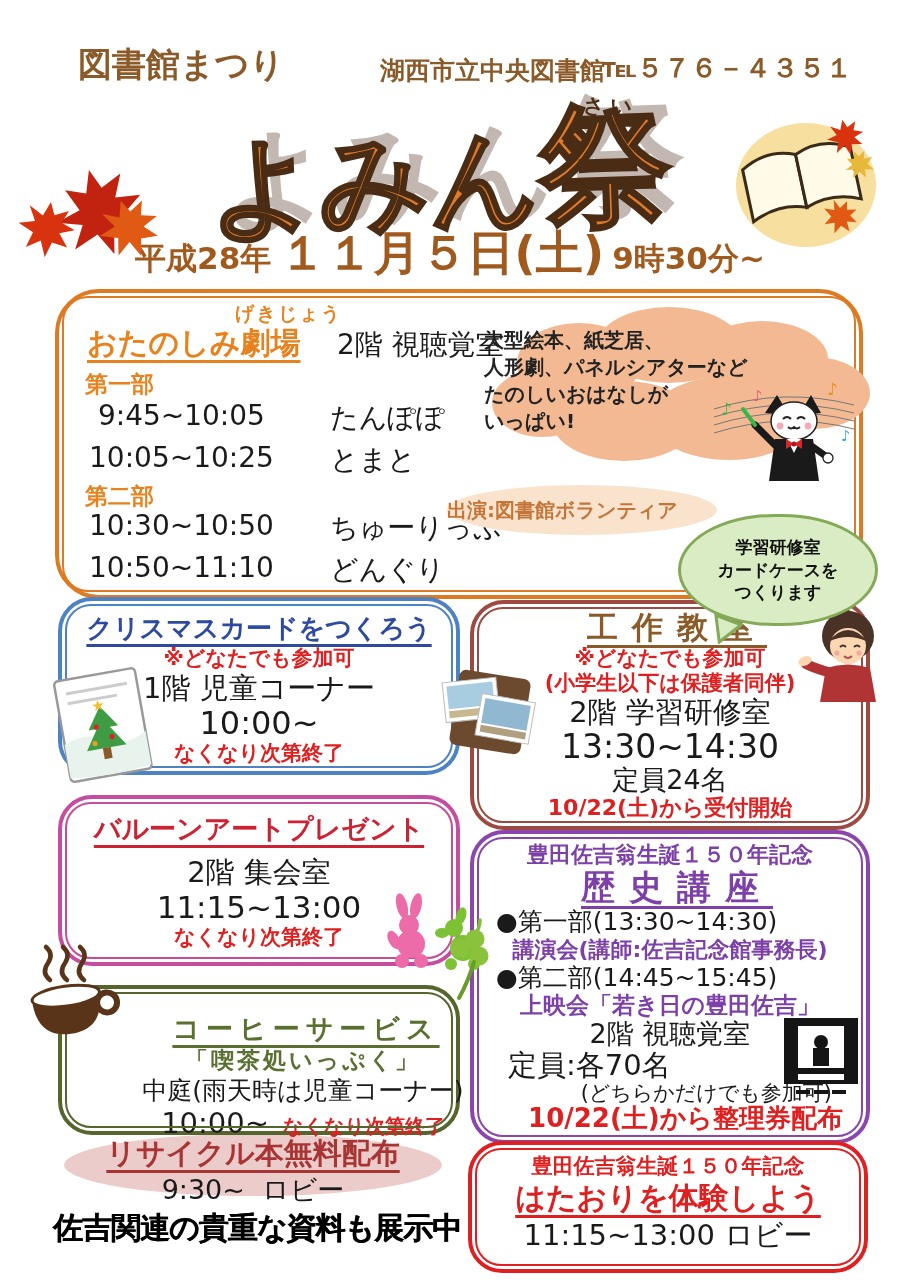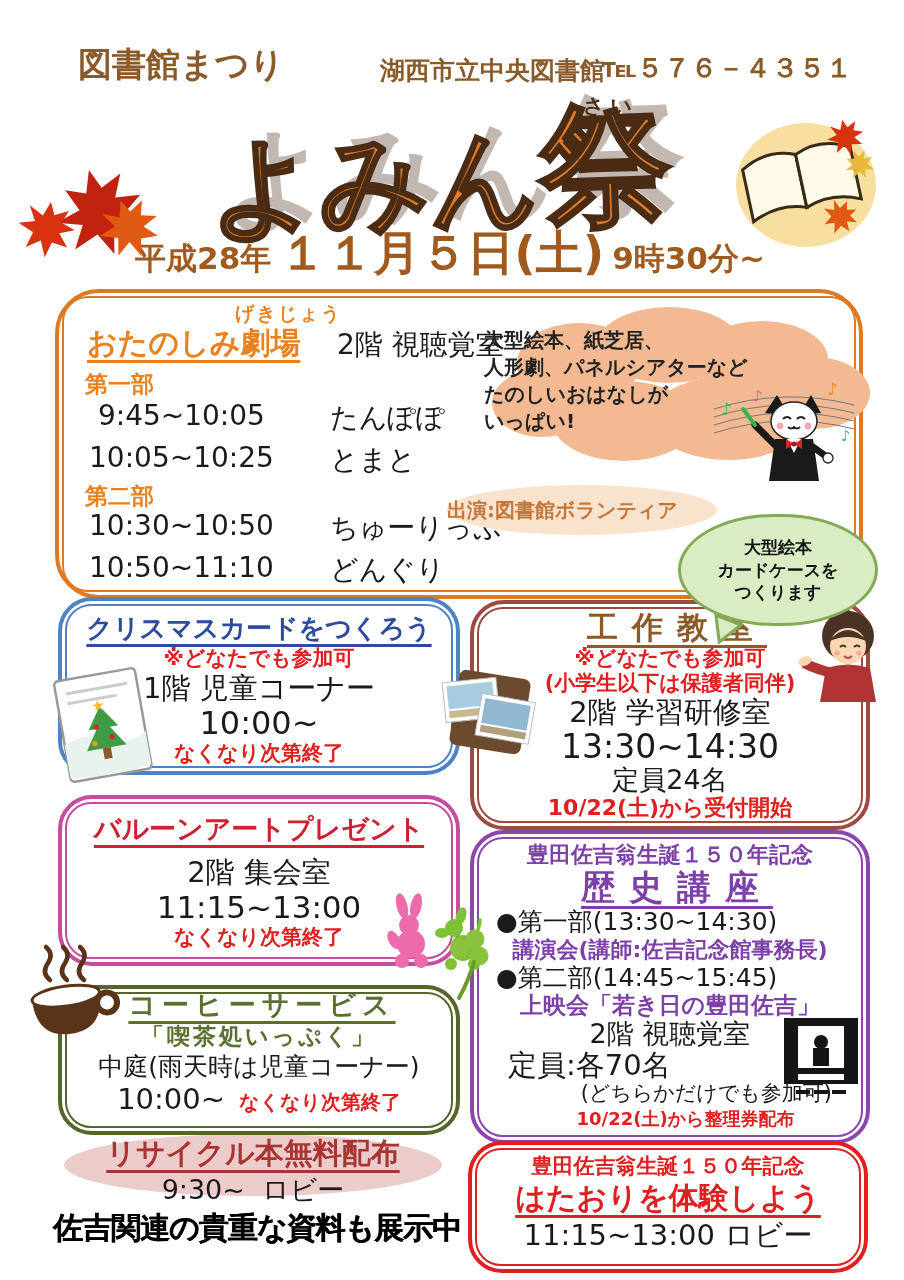--- a/index.html
+++ b/index.html
@@ -160,21 +160,21 @@
       </svg>
     </div>
 
     <div class="abs oval" style="left:388px;top:192px;width:270px;height:50px;background:#fae3cc;">
       <span class="b nowrap" style="font-size:20px;color:#c4763a;">出演:図書館ボランティア</span>
     </div>
   </div>
 
   <div class="abs" style="left:678px;top:514px;width:194px;height:106px;background:#daecc4;border:3px solid #84aa58;border-radius:50% / 52%;z-index:5;">
     <div class="cc b" style="justify-content:center;font-size:17px;line-height:1.35;color:#111;">
-      <div>大型絵本</div>
+      <div>学習研修室</div>
       <div>カードケースを</div>
       <div>つくります</div>
     </div>
     <svg class="abs" style="left:30px;bottom:-22px;transform:rotate(8deg);" width="32" height="30" viewBox="0 0 32 30">
       <polygon points="3,2 29,8 10,28" fill="#daecc4" stroke="#84aa58" stroke-width="3"></polygon>
     </svg>
   </div>
 
   <div class="dbox" style="--c:#4d82c4;left:58px;top:597px;width:394px;height:170px;">
     <div class="cc" style="padding-top:12px;">
@@ -270,21 +270,21 @@
         <ellipse cx="81" cy="28" rx="5" ry="9" transform="rotate(18 81 28)"></ellipse>
         <circle cx="83" cy="60" r="13"></circle>
         <circle cx="71" cy="76" r="6"></circle>
           <circle cx="94" cy="76" r="6"></circle>
       </g>
       <path d="M92 50 q8 -8 8 -18" stroke="#7cc234" stroke-width="3.5" fill="none" stroke-linecap="round"></path>
     </svg>
   </div>
 
   <div class="dbox" style="--c:#55662c;left:58px;top:985px;width:394px;height:142px;">
-    <div class="cc" style="padding-top:0;">
+    <div class="cc" style="padding-top:24px;margin-left:44px;">
       <div class="b u nowrap" style="font-size:27px;line-height:32px;color:#5a7030;letter-spacing:6px;padding-left:6px;text-decoration-color:#5a7030;">コーヒーサービス</div>
       <div class="b nowrap" style="font-size:23px;line-height:30px;color:#5a7030;letter-spacing:3px;">「喫茶処いっぷく」</div>
       <div class="nowrap" style="font-size:25px;line-height:31px;">中庭(雨天時は児童コーナー)</div>
       <div style="display:flex;align-items:baseline;gap:14px;line-height:34px;">
         <span style="font-size:29px;">10:00~</span>
         <span class="b red" style="font-size:20px;">なくなり次第終了</span>
       </div>
     </div>
   </div>
   <div class="abs" style="left:20px;top:940px;z-index:4;">
@@ -306,21 +306,21 @@
     <div class="cc" style="padding-top:8px;">
       <div class="b nowrap" style="font-size:22px;line-height:25px;color:#7d3fa8;">豊田佐吉翁生誕１５０年記念</div>
       <div class="b u nowrap" style="font-size:34px;line-height:40px;color:#7d3fa8;letter-spacing:14px;padding-left:14px;text-decoration-color:#7d3fa8;">歴史講座</div>
       <div class="nowrap" style="font-size:25px;line-height:29px;align-self:flex-start;margin-left:22px;">●第一部(13:30~14:30)</div>
       <div class="b nowrap" style="font-size:22px;line-height:27px;color:#7d3fa8;">講演会(講師:佐吉記念館事務長)</div>
       <div class="nowrap" style="font-size:25px;line-height:29px;align-self:flex-start;margin-left:22px;">●第二部(14:45~15:45)</div>
       <div class="b nowrap" style="font-size:23px;line-height:27px;color:#7d3fa8;">上映会「若き日の豊田佐吉」</div>
       <div class="nowrap" style="font-size:27px;line-height:30px;">2階 視聴覚室</div>
       <div class="nowrap" style="font-size:29px;line-height:32px;align-self:flex-start;margin-left:34px;">定員:各70名</div>
       <div class="nowrap" style="font-size:21px;line-height:24px;align-self:flex-end;margin-right:34px;">(どちらかだけでも参加可)</div>
-      <div class="b red nowrap" style="font-size:18px;line-height:27px;margin-left:31px;">10/22(土)から整理券配布</div>
+      <div class="b red nowrap" style="font-size:26px;line-height:27px;margin-left:31px;">10/22(土)から整理券配布</div>
     </div>
   </div>
   <div class="abs" style="left:782px;top:1012px;z-index:4;">
     <svg width="78" height="88" viewBox="0 0 78 88">
       <g fill="#151515">
         <rect x="2" y="6" width="14" height="62"></rect>
         <rect x="62" y="6" width="14" height="62"></rect>
         <rect x="2" y="6" width="74" height="8"></rect>
         <circle cx="39" cy="30" r="7"></circle>
         <rect x="31" y="36" width="16" height="18"></rect>

